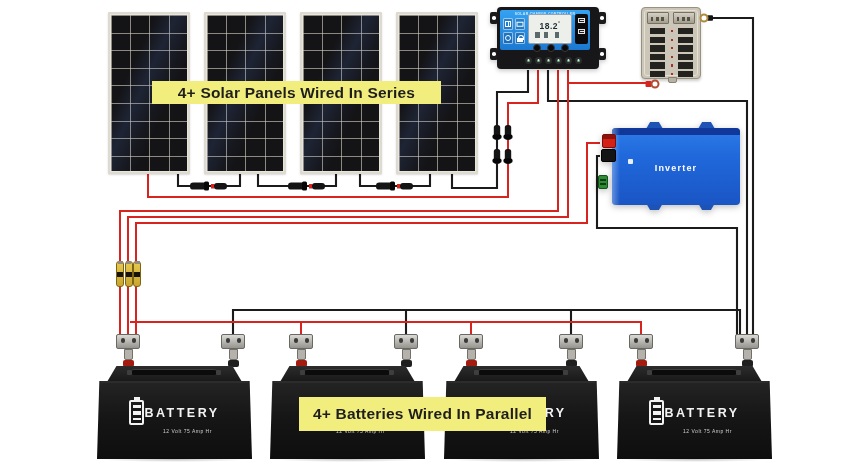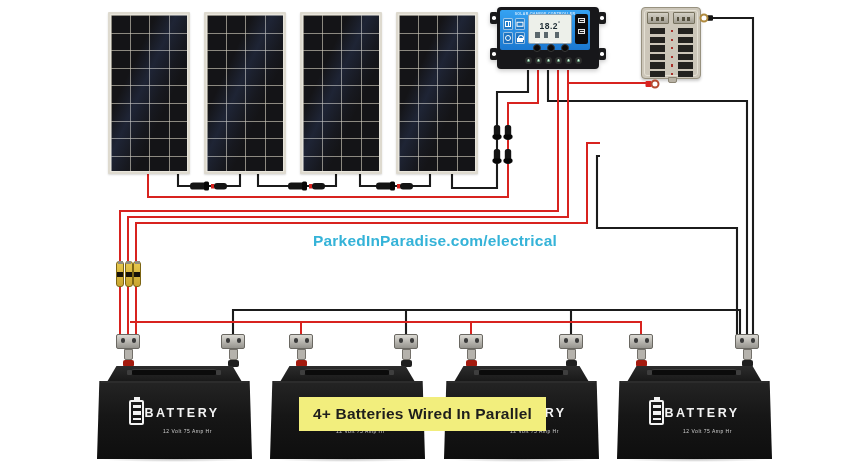--- a/index.html
+++ b/index.html
@@ -239,22 +239,35 @@
   <div id="fusebox" class="abs">
     <div class="fb-inner"></div>
     <div class="fb-lug" style="left:5px"></div>
     <div class="fb-lug" style="left:31px"></div>
     <div class="fb-col" style="left:8px"></div>
     <div class="fb-col" style="left:36px"></div>
     <div class="fb-dots"></div>
     <div class="fb-tab"></div>
   </div>
 
-
-  <div id="url" class="abs">ParkedInParadise.com/electrical</div>
+  <div id="inverter" class="abs">
+    <div class="inv-tab t" style="left:36px"></div>
+    <div class="inv-tab t" style="left:88px"></div>
+    <div class="inv-tab b" style="left:36px"></div>
+    <div class="inv-tab b" style="left:88px"></div>
+    <div class="inv-body"></div>
+    <div class="inv-band"></div>
+    <div class="inv-cap"></div>
+    <div class="inv-logo"></div>
+    <div class="inv-label">Inverter</div>
+    <div class="inv-term-r"></div>
+    <div class="inv-term-k"></div>
+    <div class="inv-green"></div>
+  </div>
+
 
 
   <div class="fholder" style="left:116px"></div>
   <div class="fholder" style="left:124.5px"></div>
   <div class="fholder" style="left:133px"></div>
 
   <div class="tblock" style="left:116px;top:334px">
       <div class="tb-plate"></div>
       <div class="tb-post"></div>
       <div class="tb-collar pos"></div>
@@ -340,14 +353,15 @@
     <div class="bat-spec">12 Volt 75 Amp Hr</div>
   </div>
 
   <svg class="abs" width="850" height="466" style="pointer-events:none">
     <rect x="645.5" y="81" width="6" height="6" rx="1" fill="var(--wire_red)"></rect>
     <circle cx="655" cy="84" r="3.5" fill="#fff" stroke="#b44a30" stroke-width="2"></circle>
     <rect x="707" y="15.2" width="6" height="5.6" rx="1" fill="#141414"></rect>
     <circle cx="704" cy="18" r="3.5" fill="#fff" stroke="#b08a3e" stroke-width="2"></circle>
   </svg>
 
+  <div id="label-solar" class="ylabel">4+ Solar Panels Wired In Series</div>
   <div id="label-batt" class="ylabel">4+ Batteries Wired In Parallel</div>
 </div>
 
 </body></html>

